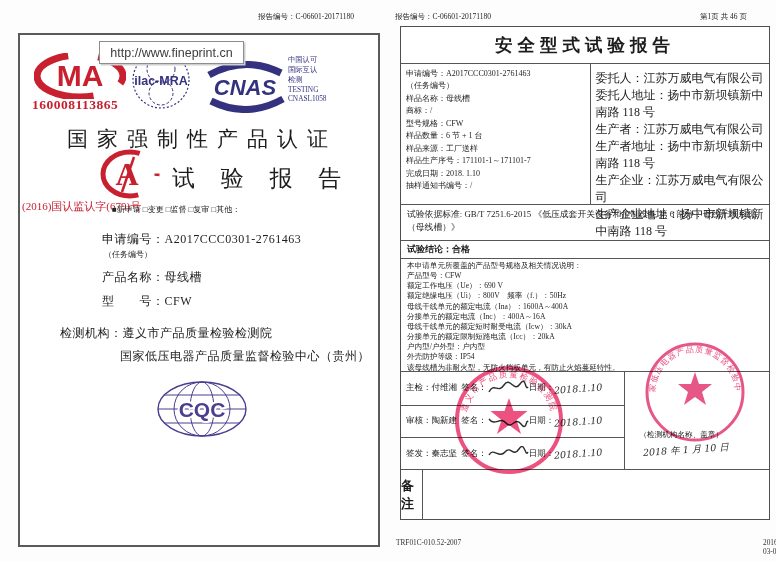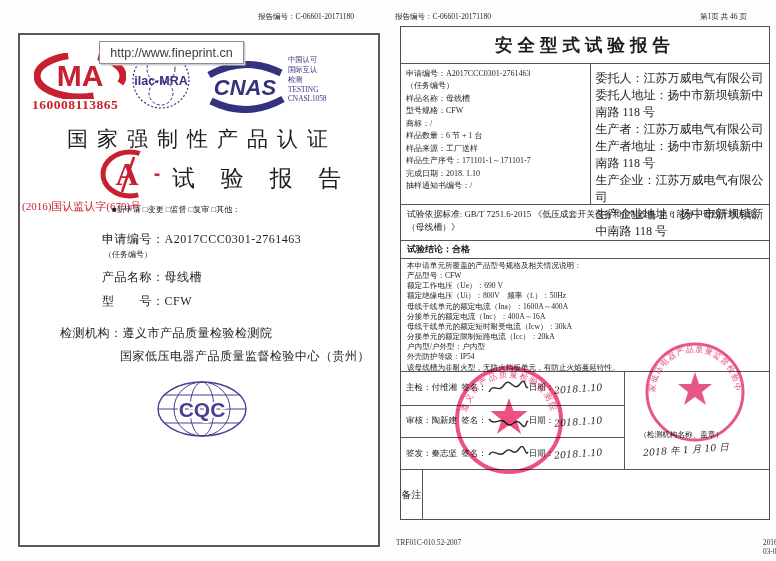--- a/index.html
+++ b/index.html
@@ -41,21 +41,21 @@
   .spec-row { height:113px; padding:2px 6px; font-size:7.6px; line-height:10.15px; }
   .sig-area { height:98px;text-align:center; }
   .sig-row  { height:32.6px; display:flex; align-items:center; padding:0 5px;
     font-size:8.5px; width:61%; border-right:0; position:relative; }
   .sig-row + .sig-row { border-top:1px solid #565656; }
   .sig-left-wrap { width:61%; border-right:1px solid #565656; height:100%; float:left; }
   .sig-left-wrap .sig-row { width:100%; }
   .sig-right { margin-left:61%; height:100%; position:relative; padding:2px; }
   .remark-row { height:50px; border-bottom:0; display:flex; }
   .remark-label { width:22px; border-right:1px solid #565656; display:flex;
-    align-items:center; justify-content:center; font-size:10px; text-align:left; }
+    align-items:center; justify-content:center; font-size:13px; text-align:left;font-weight:bold; }
   .hand { font-family:"DejaVu Serif",serif; font-style:italic; color:#2e2e2e;
     display:inline-block; transform:rotate(-4deg); font-size:9.5px; }
   .stamp-note { font-size:7.6px; }
   footer,.footer-text { font-size:7.3px; color:#333; font-family:"Liberation Serif",serif; }
   svg { display:block; }
   .stamp { pointer-events:none; mix-blend-mode:multiply; }
 </style>
 </head>
 <body>
 
@@ -136,22 +136,22 @@
 
 <div id="right-page" class="page-frame">
 
   <div class="row rp-title">安全型式试验报告</div>
 
   <div class="row info-row">
     <div class="info-left">
       <div>申请编号：A2017CCC0301-2761463</div>
       <div>（任务编号）</div>
       <div>样品名称：母线槽</div>
+      <div>商标：/</div>
       <div>型号规格：CFW</div>
-      <div>商标：/</div>
       <div>样品数量：6 节 + 1 台</div>
       <div>样品来源：工厂送样</div>
       <div>样品生产序号：171101-1～171101-7</div>
       <div>完成日期：2018. 1.10</div>
       <div>抽样通知书编号：/</div>
     </div>
     <div class="info-right">
       <div>委托人：江苏万威电气有限公司</div>
       <div>委托人地址：扬中市新坝镇新中南路 118 号</div>
       <div>生产者：江苏万威电气有限公司</div>

